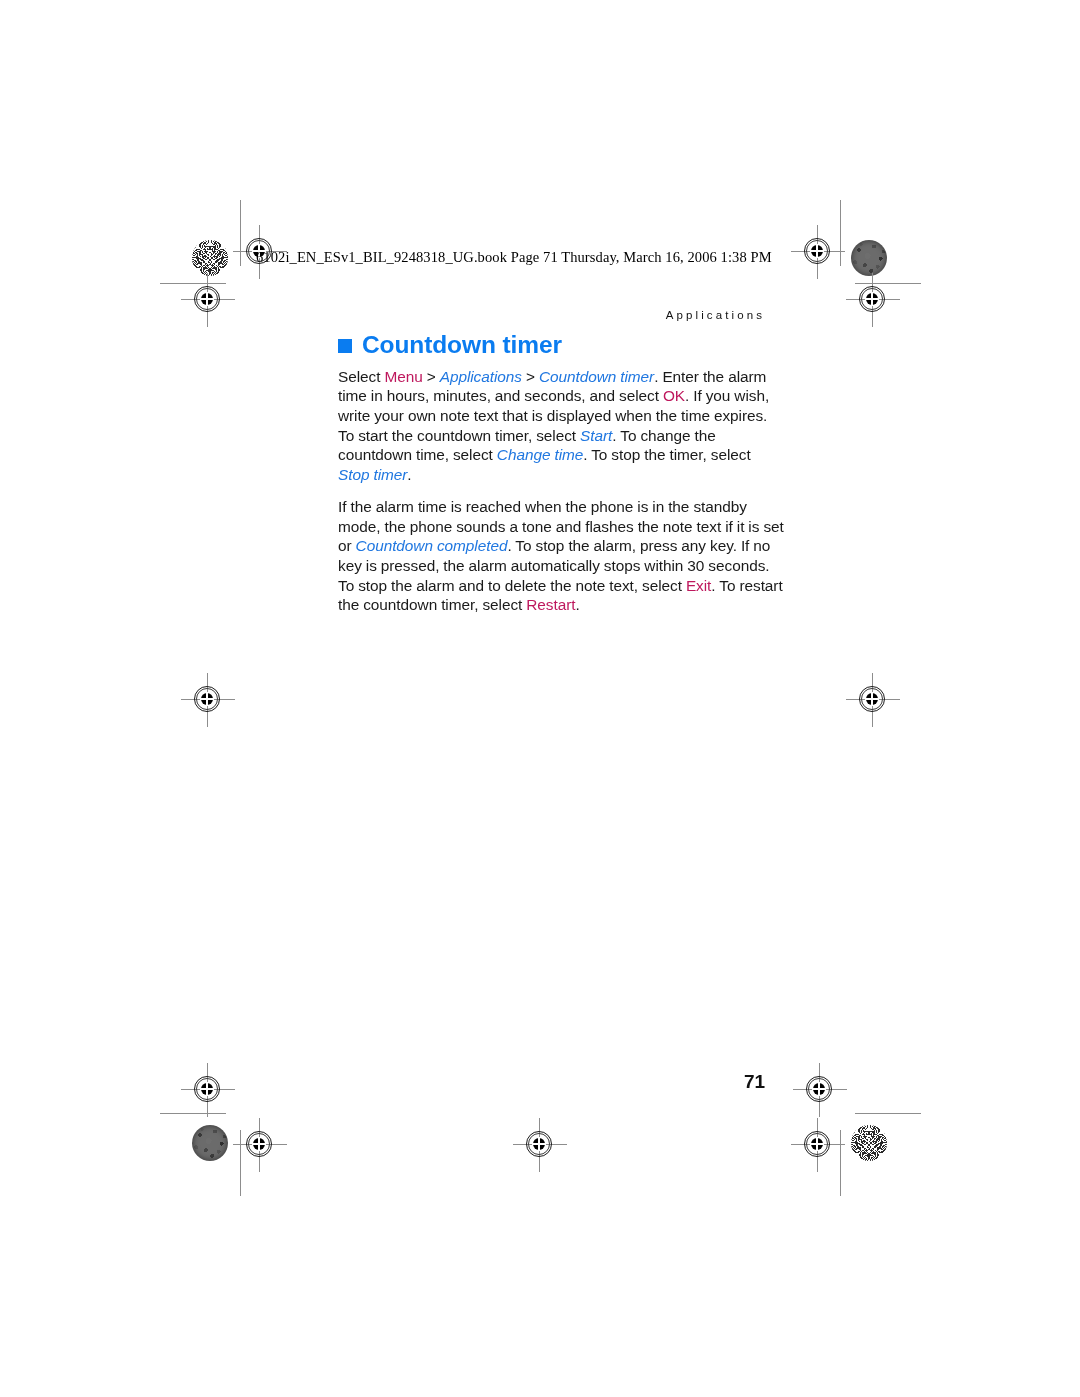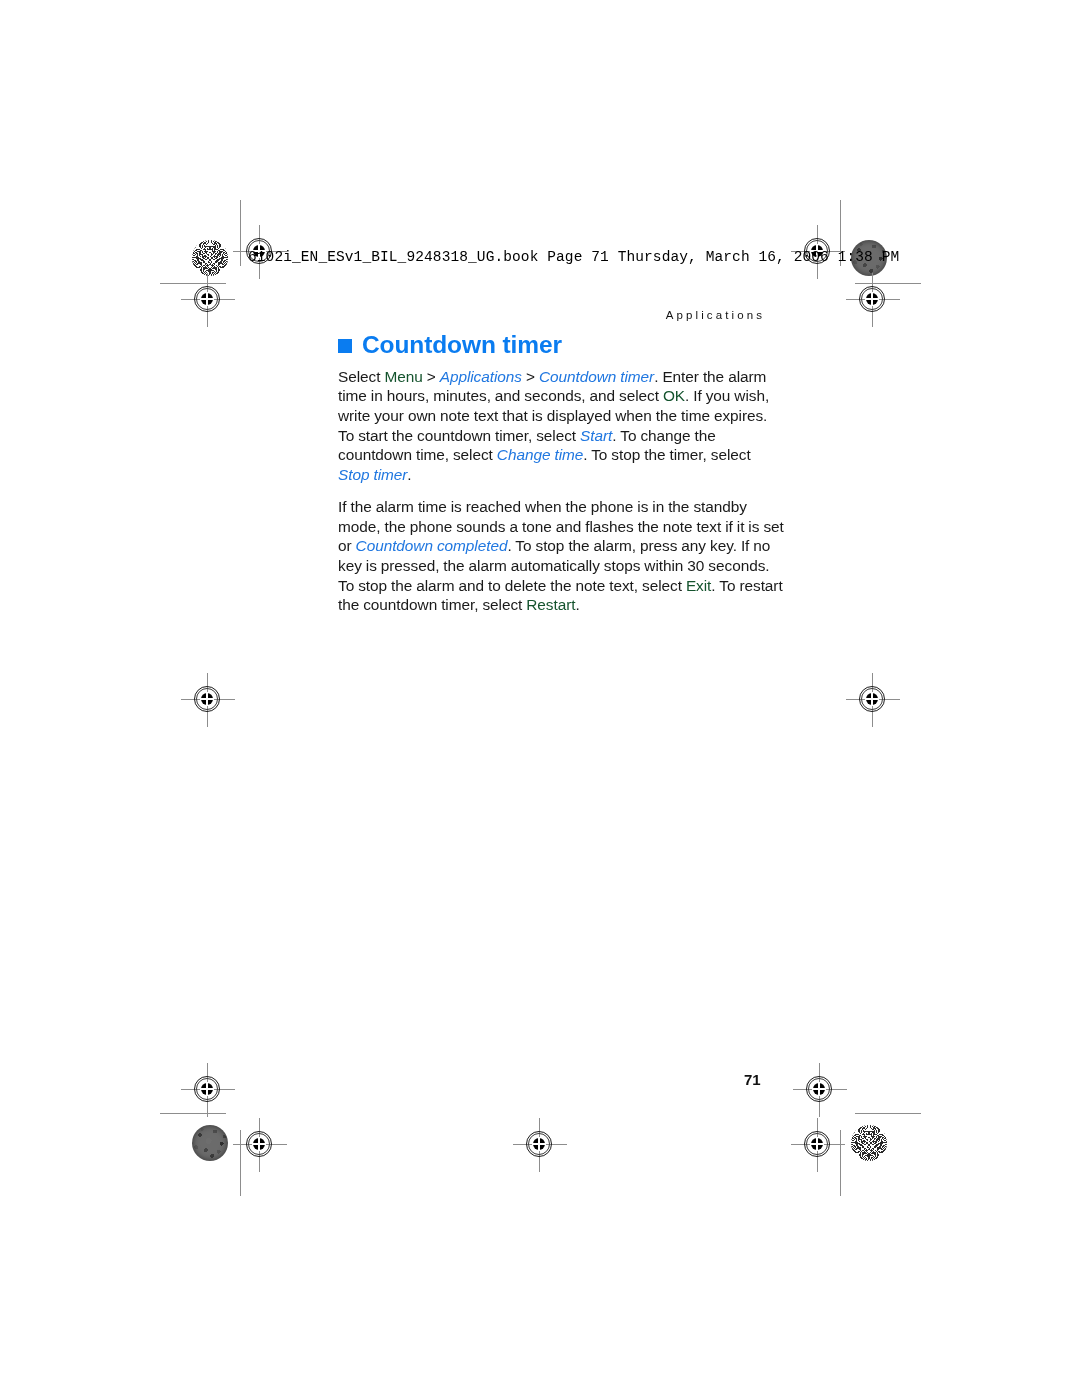--- a/index.html
+++ b/index.html
@@ -115,23 +115,23 @@
       radial-gradient(circle at 74% 74%, #555 0 2px, transparent 2px),
       radial-gradient(circle at 46% 44%, #6e6e6e 0 3px, transparent 3px),
       radial-gradient(circle at 90% 32%, #484848 0 1.5px, transparent 1.5px),
       radial-gradient(circle at 28% 12%, #5f5f5f 0 1.5px, transparent 1.5px);
     box-shadow: inset 0 0 6px rgba(0,0,0,0.55);
   }
 
   
   #file-slug {
     position: absolute;
-    left: 248px;
+    left: 256px;
     top: 249px;
-    font-family: Liberation Mono, monospace;
+    font-family: Liberation Serif, serif;
     font-size: 14.5px;
     color: #000;
     white-space: nowrap;
     letter-spacing: 0.1px;
   }
 
   
   #running-head {
     position: absolute;
     right: 315px;
@@ -177,34 +177,34 @@
     font-size: 15.4px;
     line-height: 19.6px;
     color: #1a1a1a;
     text-align: left;
     letter-spacing: -0.06px;
     word-spacing: -0.2px;
   }
   .body-para:last-child { margin-bottom: 8px; }
 
   .lnk {
-    color: #14532d;
+    color: #be185d;
     font-style: normal;
   }
   .lnk-i {
     color: #2077e0;
     font-style: italic;
   }
 
   
   #folio {
     position: absolute;
     left: 744px;
     top: 1071px;
-    font-size: 15px;
+    font-size: 19px;
     font-weight: 600;
     color: #111;
   }
 </style>
 </head>
 <body>
 
 <div id="page-sheet">
 
   <div class="ink-circle ink-star" style="left:192px; top:240px;"></div>

